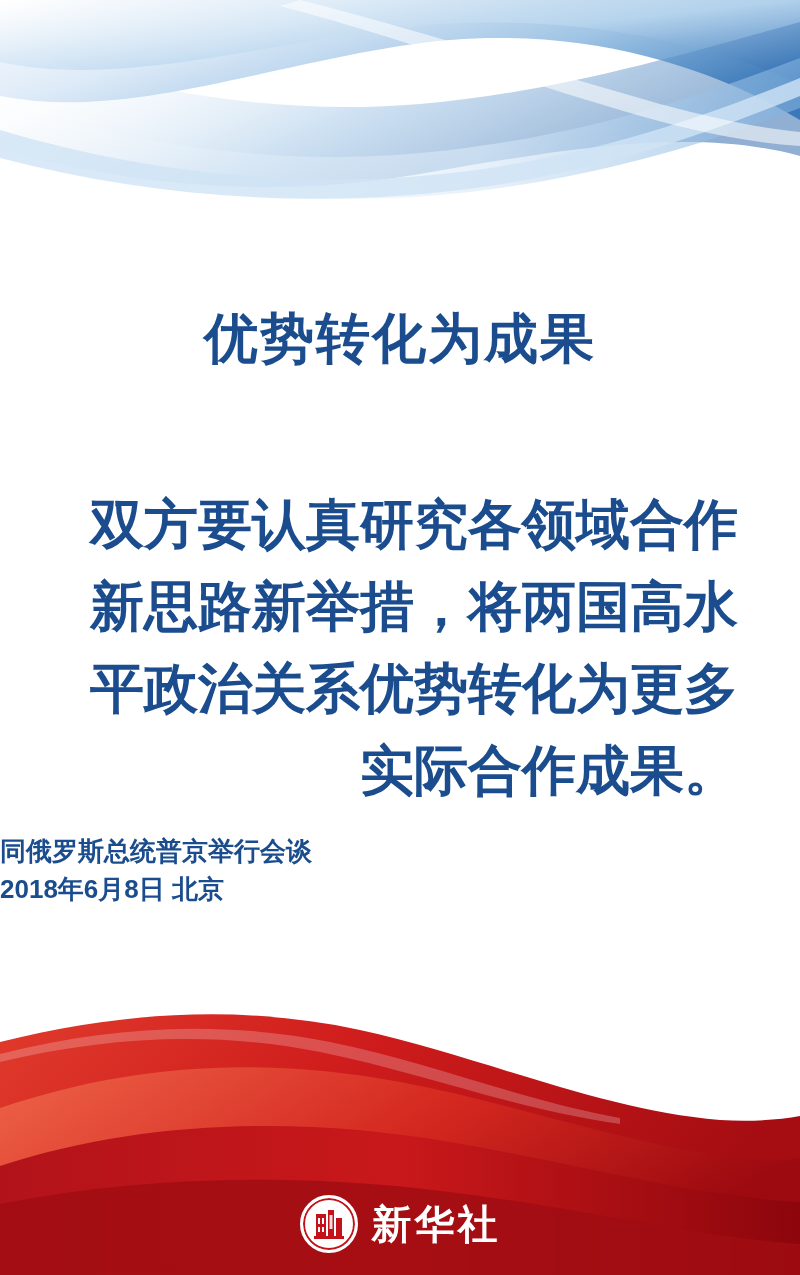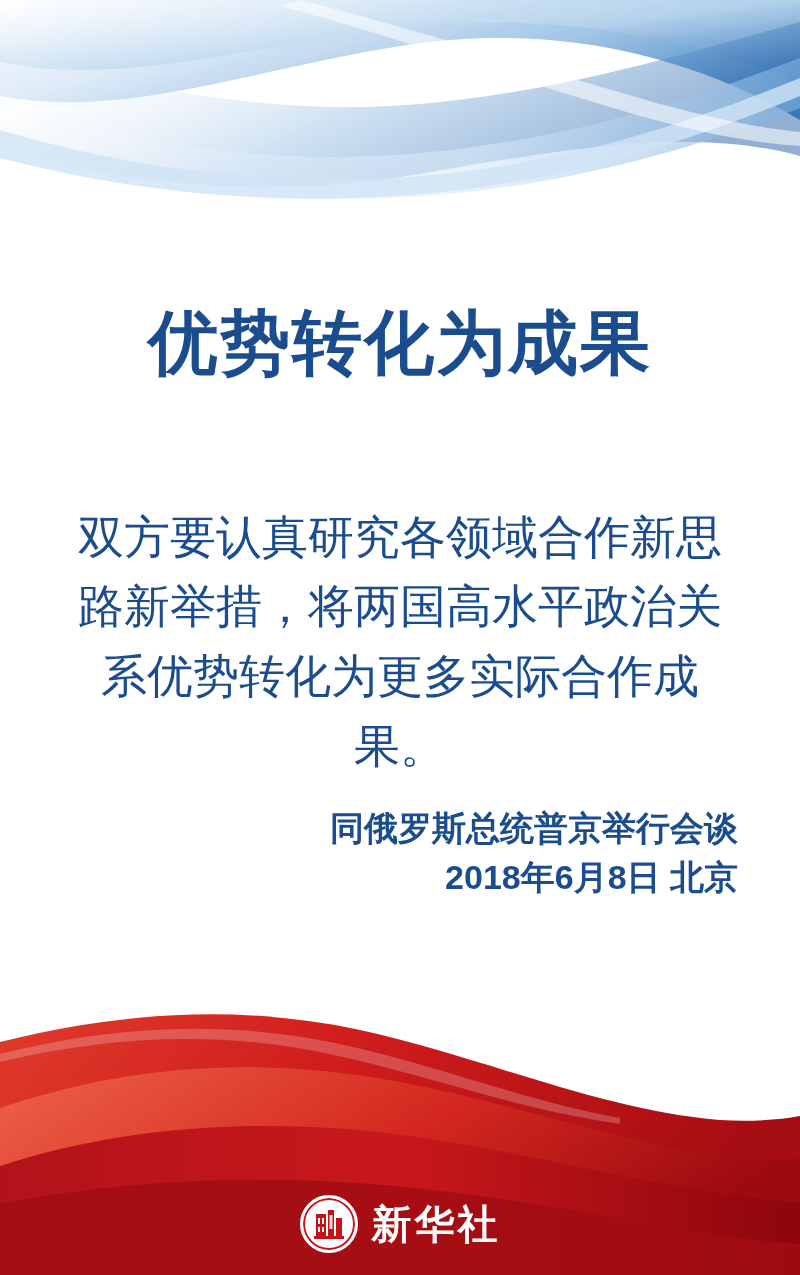--- a/index.html
+++ b/index.html
@@ -33,52 +33,51 @@
   
   .content {
     position: absolute;
     left: 0;
     top: 250px;
     width: 800px;
   }
   .headline {
     text-align: center;
     color: #1b4d8e;
-    font-size: 70px;
+    font-size: 54px;
     font-weight: bold;
     letter-spacing: 2px;
     margin: 55px 0 0 0;
     line-height: 1.25;
-    font-family: Liberation Mono, monospace;
   }
   .quote {
     color: #1b4d8e;
-    font-size: 46px;
-    font-weight: normal;
+    font-size: 54px;
+    font-weight: bold;
     line-height: 1.52;
     margin: 110px 62px 0 62px;
     letter-spacing: 0px;
-    text-align: center;
+    text-align: right;
   }
   .attribution {
     color: #1b4d8e;
     font-size: 44px;
     font-weight: bold;
     text-align: right;
     margin: 90px 62px 0 0;
     letter-spacing: 1px;
   }
   .dash {
     letter-spacing: -2px;
   }
   .meta {
     color: #1b4d8e;
-    font-size: 34px;
-    font-weight: bold;
-    text-align: right;
+    font-size: 26px;
+    font-weight: bold;
+    text-align: left;
     margin: 22px 62px 0 0;
     line-height: 1.45;
   }
 
   
   .bottom-deco {
     position: absolute;
     left: 0;
     bottom: 0;
     width: 800px;

